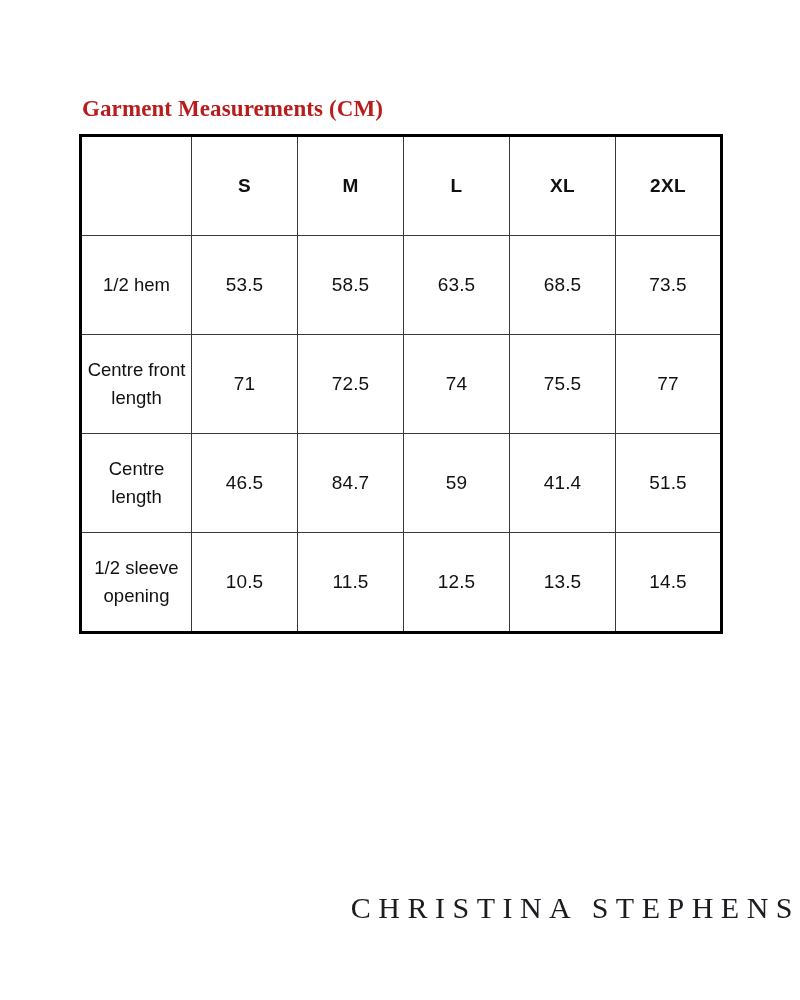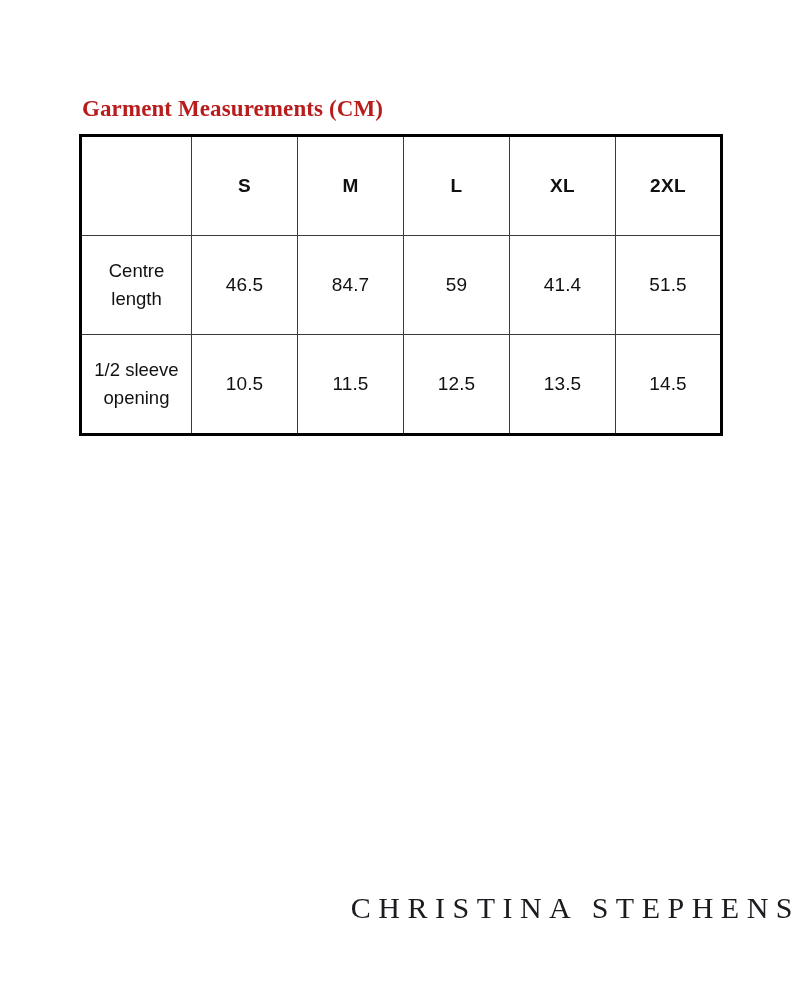--- a/index.html
+++ b/index.html
@@ -127,21 +127,37 @@
           <th>M</th>
           <th>L</th>
           <th>XL</th>
           <th>2XL</th>
         </tr>
       </thead>
       <tbody>
 
 
 
+        <tr>
+          <td class="row-label">1/2 hem</td>
+          <td class="row-value">53.5</td>
+          <td class="row-value">58.5</td>
+          <td class="row-value">63.5</td>
+          <td class="row-value">68.5</td>
+          <td class="row-value">73.5</td>
+        </tr>
 
+        <tr>
+          <td class="row-label">Centre front length</td>
+          <td class="row-value">71</td>
+          <td class="row-value">72.5</td>
+          <td class="row-value">74</td>
+          <td class="row-value">75.5</td>
+          <td class="row-value">77</td>
+        </tr>
 
         <tr>
           <td class="row-label">Centre length</td>
           <td class="row-value">46.5</td>
           <td class="row-value">84.7</td>
           <td class="row-value">59</td>
           <td class="row-value">41.4</td>
           <td class="row-value">51.5</td>
         </tr>
 

